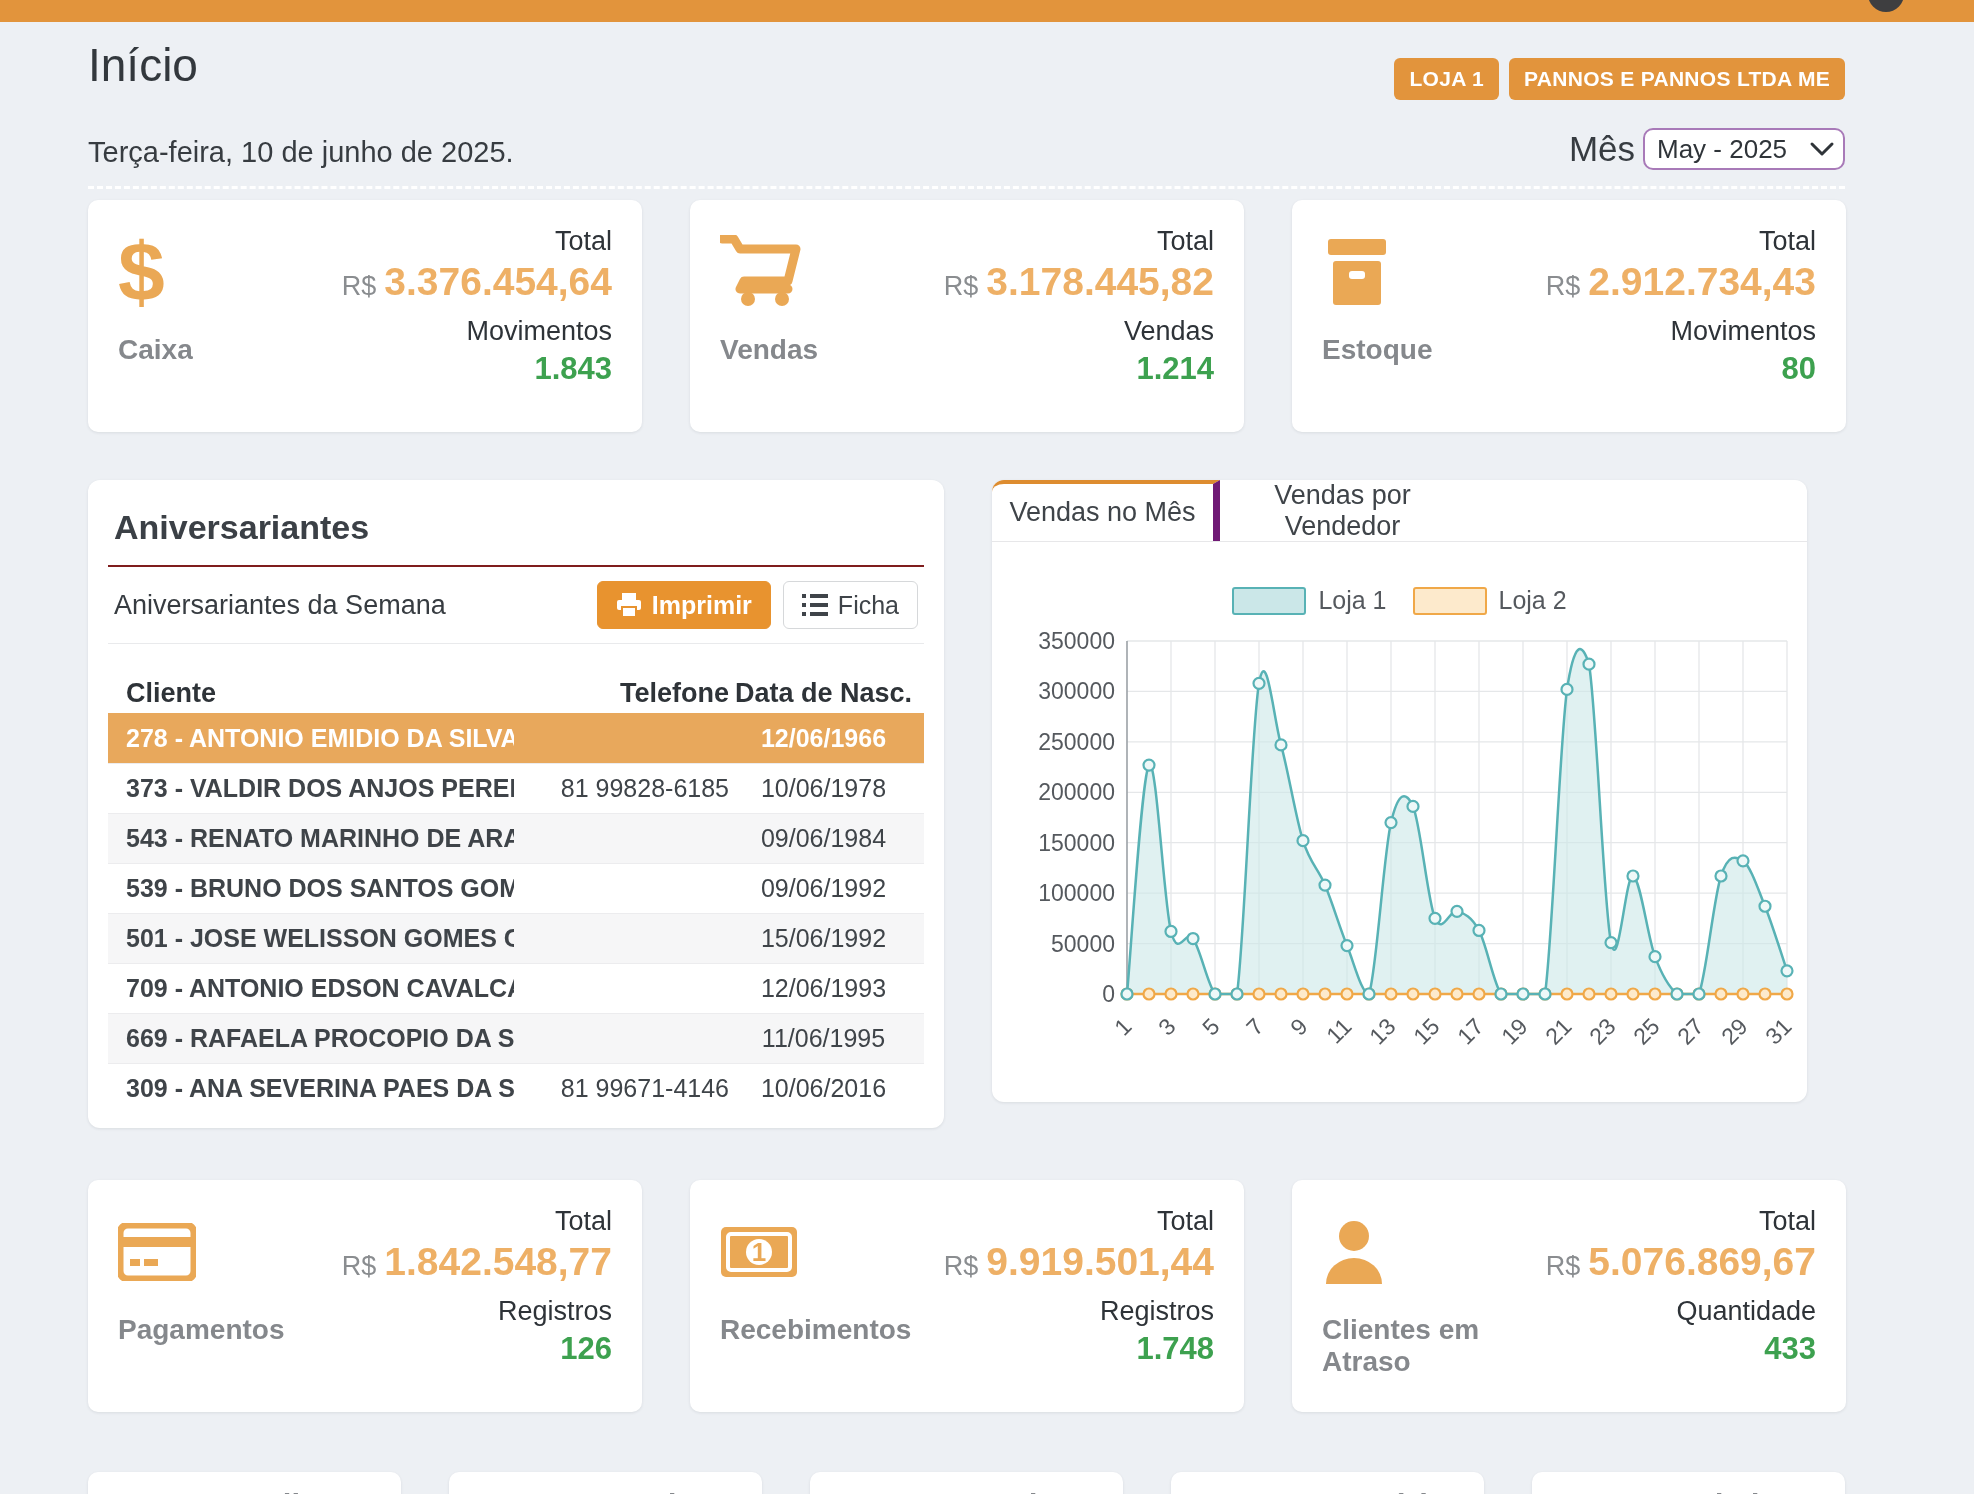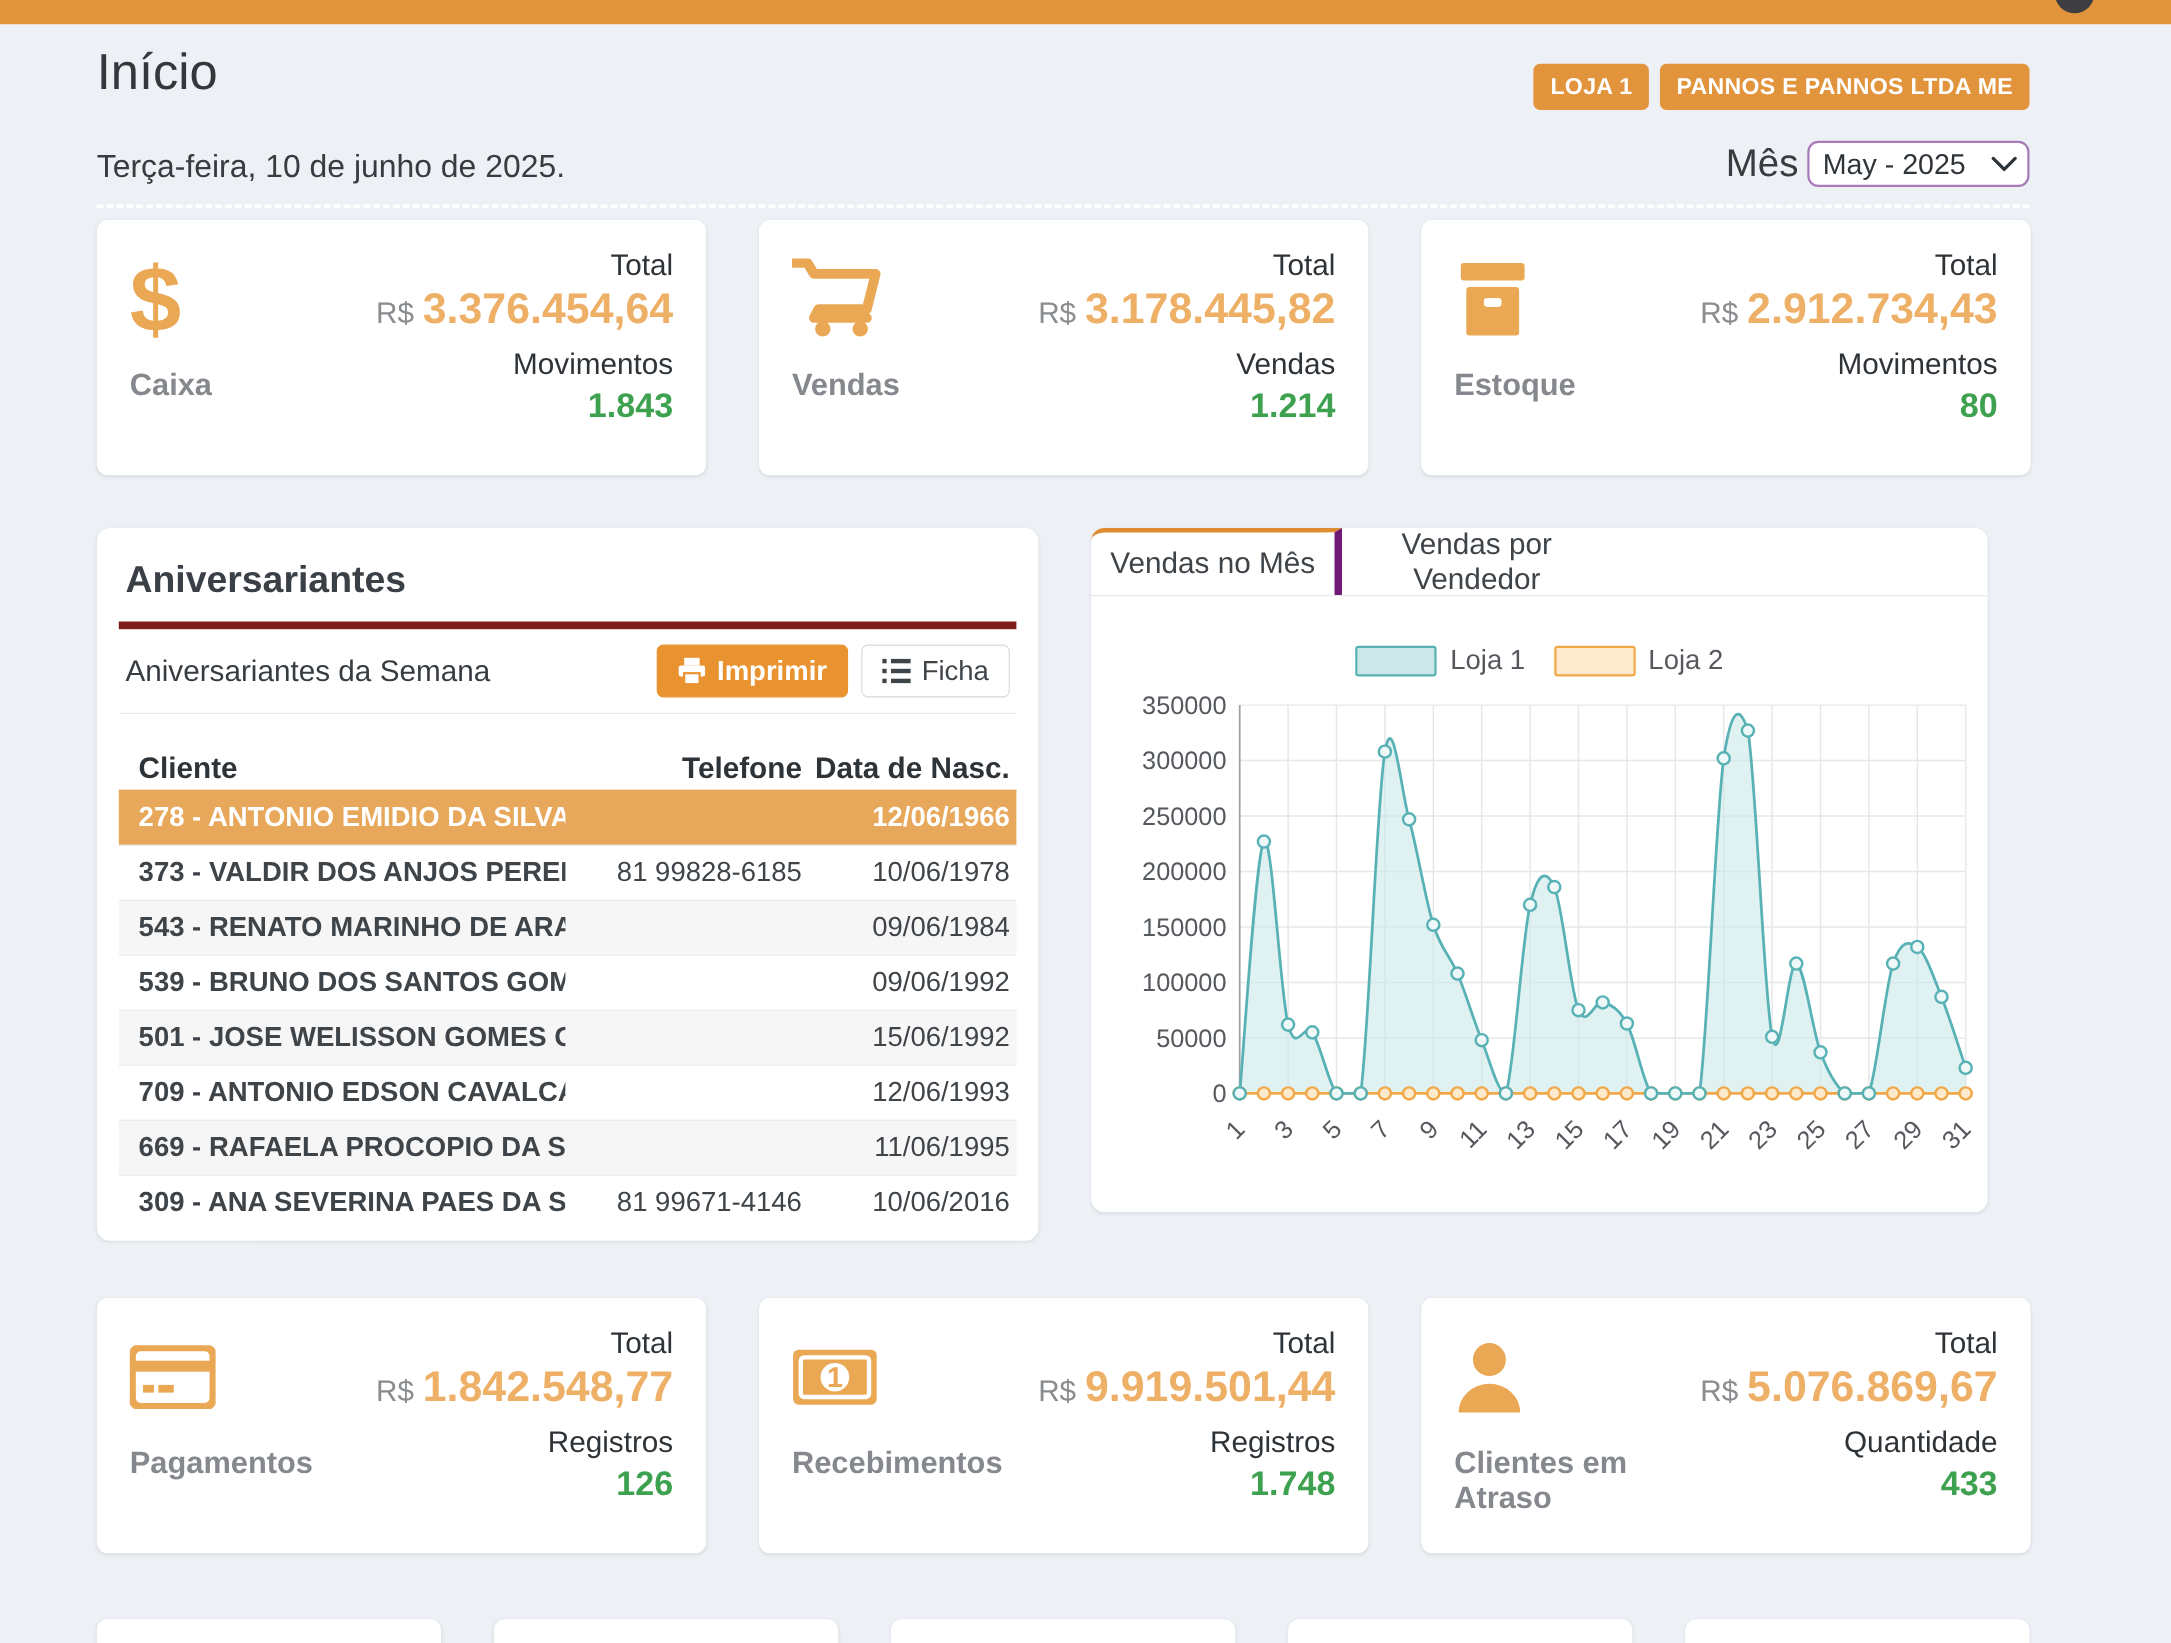--- a/index.html
+++ b/index.html
@@ -39,36 +39,36 @@
   .card-title { font-size:28px; font-weight:bold; color:#85888c; }
   .card-right { flex:1; text-align:right; display:flex; flex-direction:column; }
   .total-label { font-size:27px; color:#2e3338; margin-bottom:4px; }
   .value-line { font-size:39px; font-weight:bold; color:#eeb066; line-height:1.1; }
   .value-line .cur { font-size:27px; font-weight:400; color:#8a8d90; margin-right:8px; }
   .sub-label { font-size:27px; color:#2e3338; margin-top:12px; }
   .sub-value { font-size:31px; color:#3da14f; font-weight:600; margin-top:4px; }
 
   .panel { position:absolute; background:#fff; border-radius:12px; box-shadow:0 1px 3px rgba(40,50,60,.10); }
   #panel-aniv { left:88px; top:480px; width:856px; height:648px; padding:22px 20px 0 20px; }
-  .aniv-title { font-size:34px; font-weight:bold; color:#3b4046; padding:6px 6px 18px 6px; border-bottom:7px solid #7f1d1d; }
+  .aniv-title { font-size:34px; font-weight:bold; color:#3b4046; padding:6px 6px 18px 6px; border-bottom:2px solid #7f1d1d; }
   .aniv-subrow { display:flex; align-items:center; padding:14px 6px; border-bottom:1px solid #e9eaec; }
   .aniv-subtitle { font-size:27px; color:#373c41; flex:1; }
   .btn { display:inline-flex; align-items:center; gap:10px; font-size:25px; border-radius:6px;
          height:48px; padding:0 18px; cursor:pointer; }
   .btn-print { background:#e8932f; color:#fff; border:1px solid #e8932f; font-weight:600; margin-right:12px; }
   .btn-ficha { background:#fff; color:#3f4449; border:1px solid #d6d8da; }
   .aniv-table { margin-top:24px; }
   .t-head { display:flex; font-weight:bold; font-size:27px; color:#2e3338; padding:10px 0 4px 0; }
   .t-row { display:flex; align-items:center; height:50px; font-size:25px; color:#3f4449; border-top:1px solid #ececee; }
   .t-row.striped { background:#f6f6f7; }
   .t-row.selected { background:#e8a85c; color:#fff; border-top-color:#e8a85c; }
   .t-row.selected .cell-date { font-weight:bold; }
   .cell-client { flex:1; padding-left:18px; font-weight:bold; overflow:hidden; white-space:nowrap; }
   .cell-phone { width:215px; text-align:right; }
-  .cell-date { width:195px; text-align:right; padding-right:6px; }
+  .cell-date { width:195px; text-align:center; padding-right:6px; }
   .t-head .cell-phone { text-align:right; }
 
   #panel-chart { left:992px; top:480px; width:815px; height:622px; }
   .tab-strip { display:flex; height:62px; border-bottom:1px solid #e7e7e9; }
   .tab { display:flex; align-items:center; justify-content:center; font-size:27px; color:#3f4449; cursor:pointer; }
   .tab.active { width:228px; border-top:4px solid #dd8c2f; border-right:7px solid #701a75; font-weight:400;
                 border-top-left-radius:12px; }
   .tab.inactive { width:245px;text-align:center; }
   .legend { display:flex; justify-content:center; align-items:center; gap:26px; margin-top:44px; }
   .legend-item { display:flex; align-items:center; gap:12px; font-size:25px; color:#55595e; }

